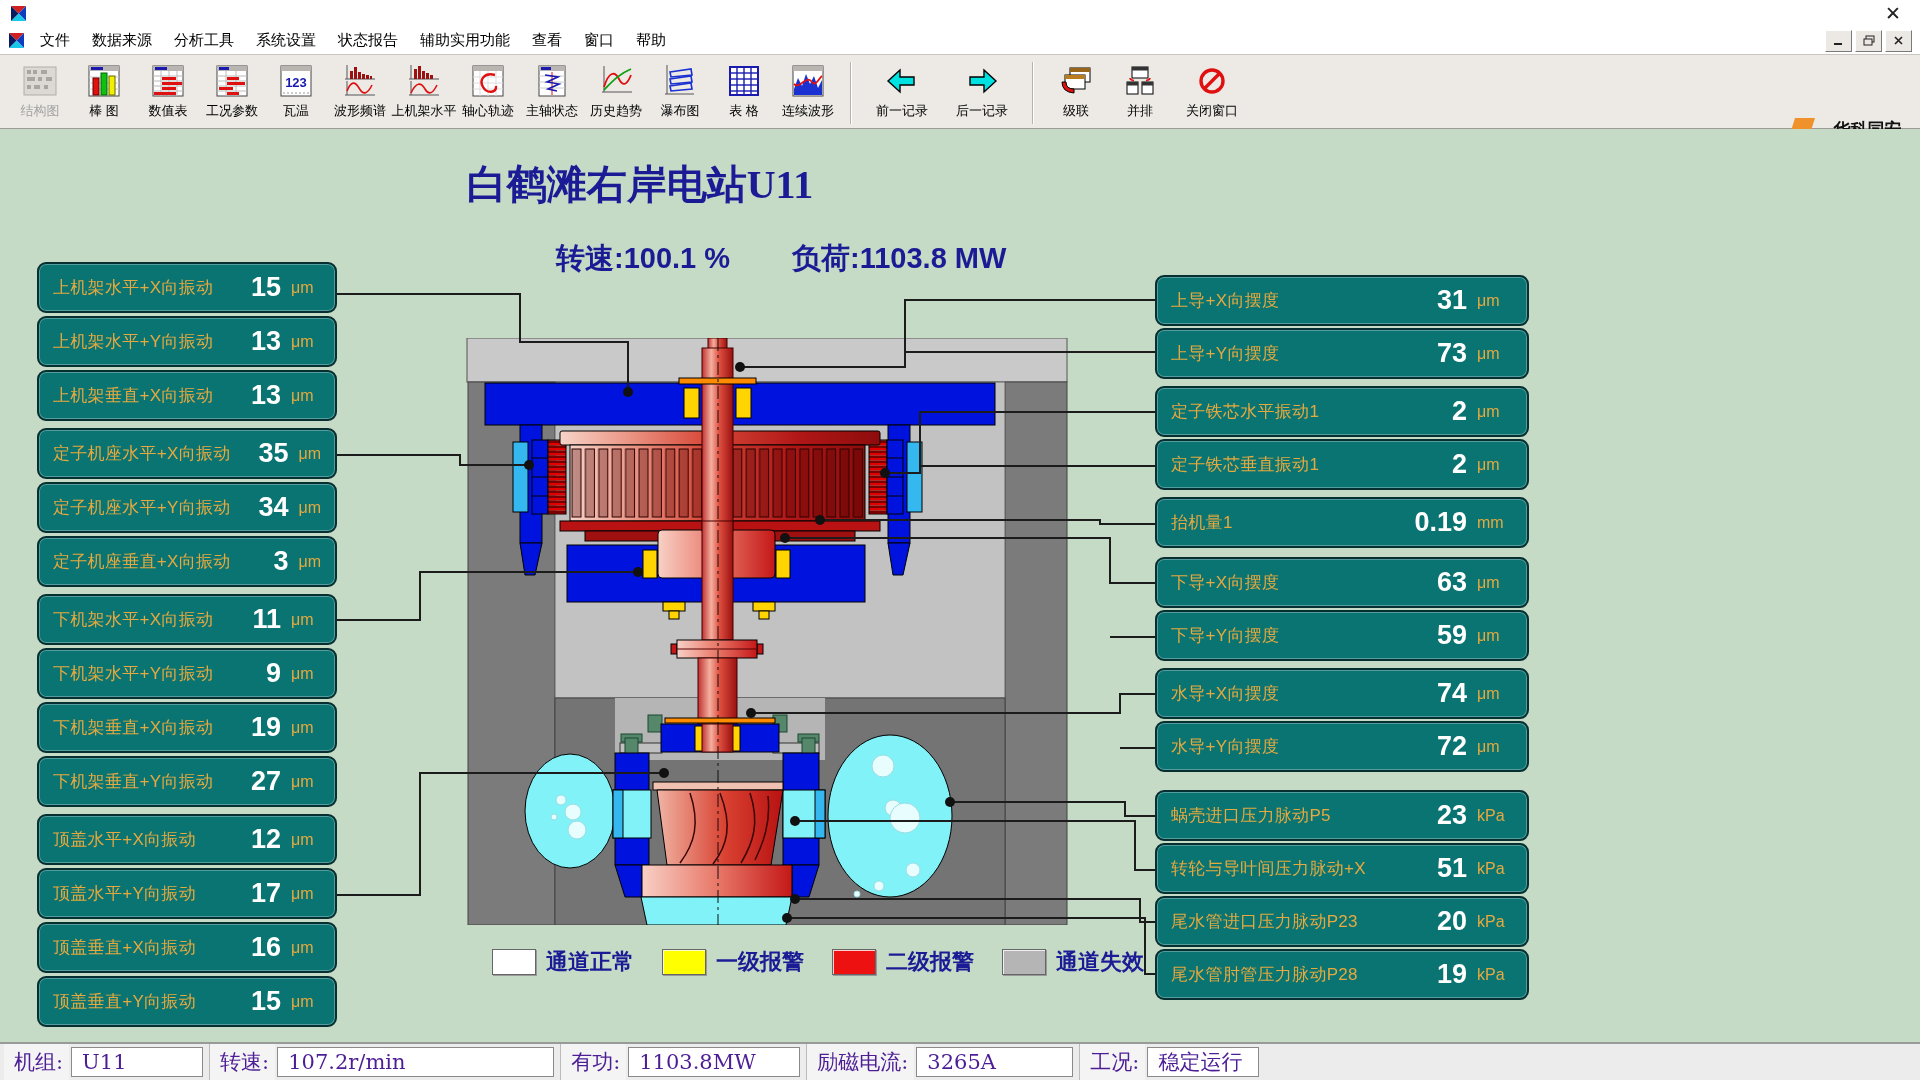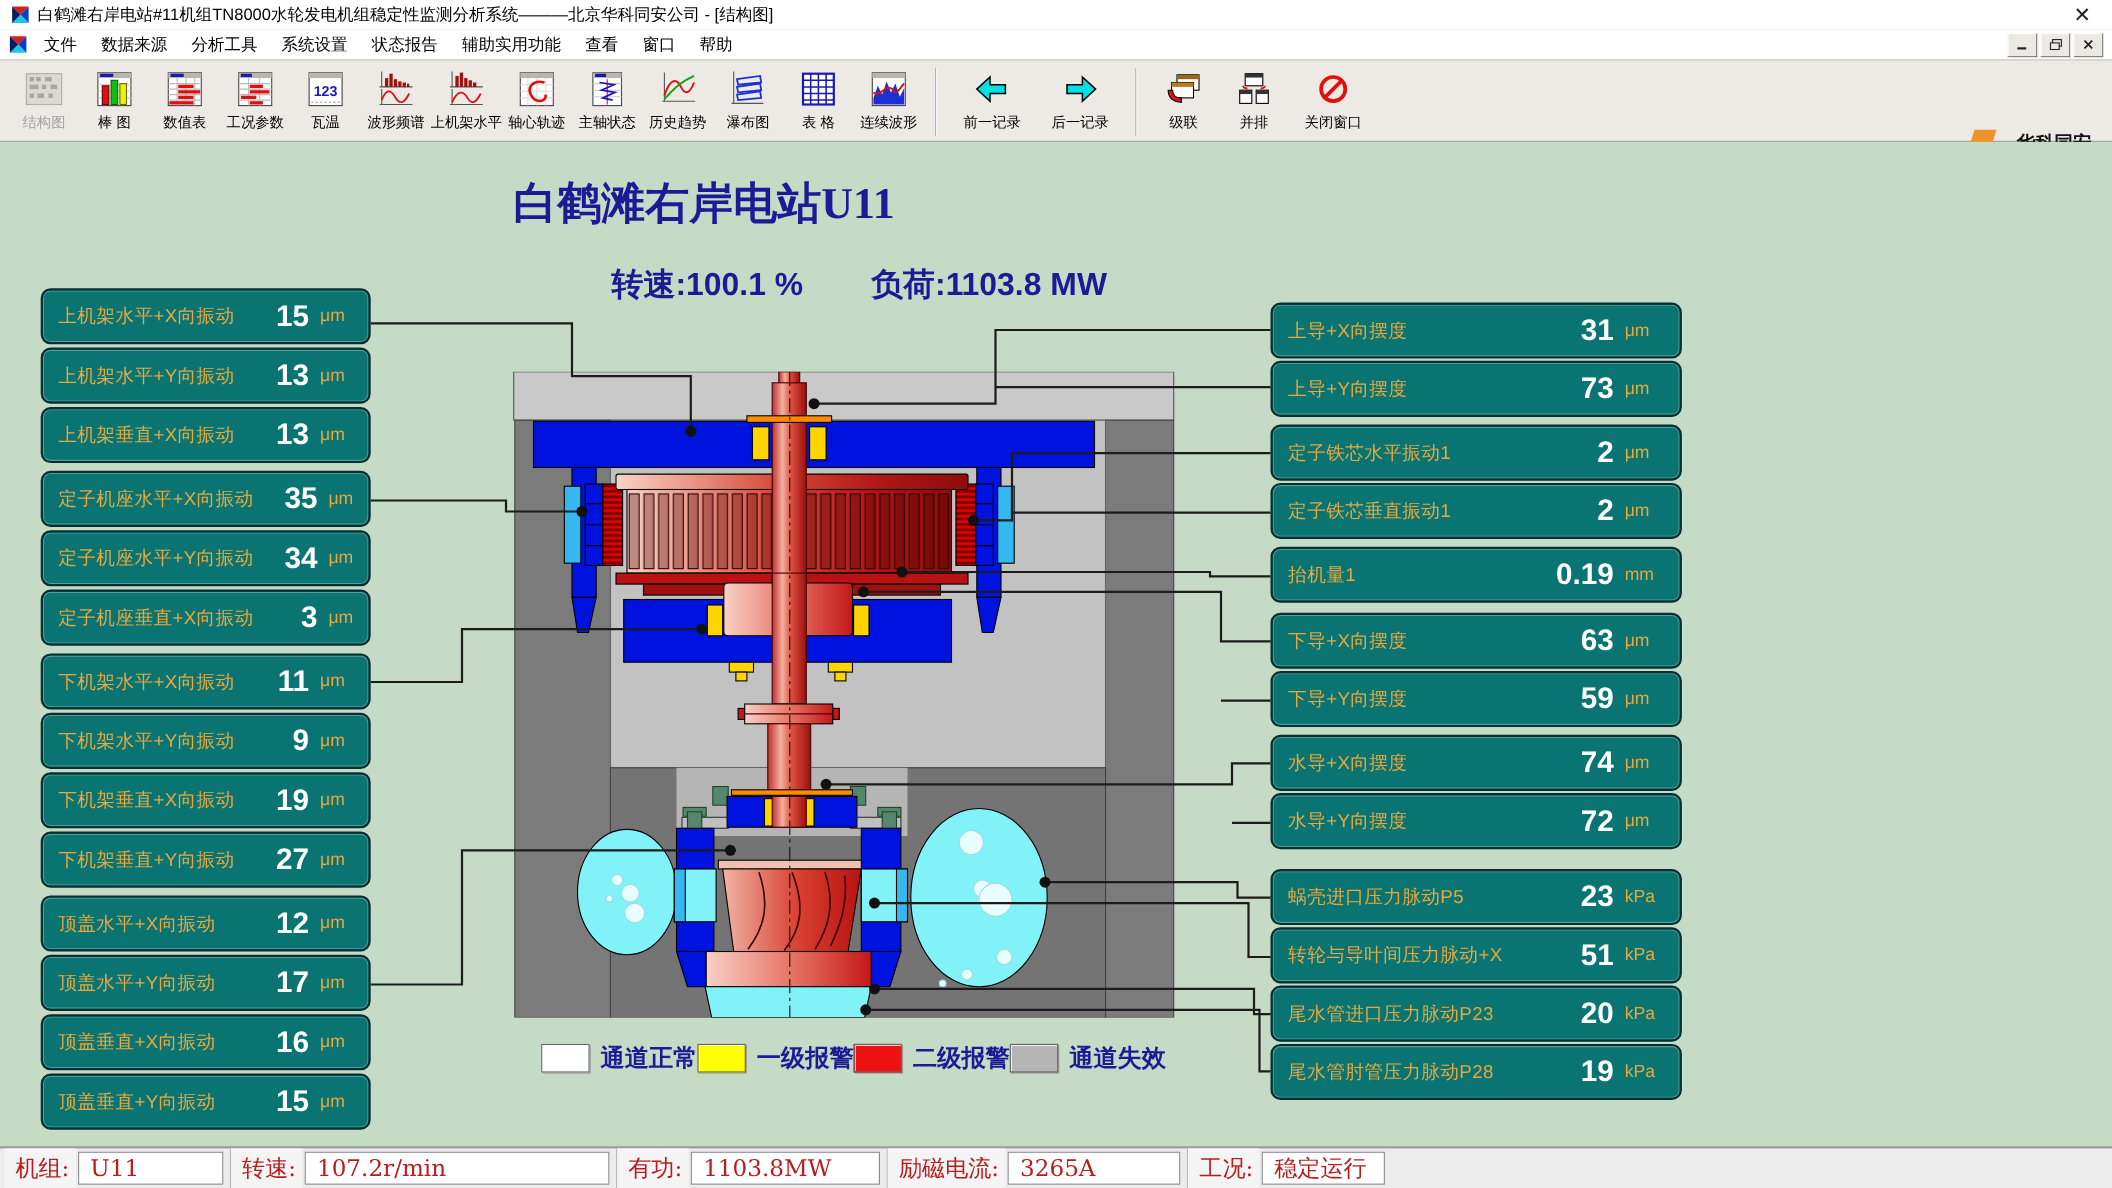--- a/index.html
+++ b/index.html
@@ -49,30 +49,30 @@
   .mgroup.right{left:1155px;width:374px;gap:2px;}
   .mbox{height:51px;box-sizing:border-box;background:#0a7472;border:2px solid #072f31;
     border-radius:9px;display:flex;align-items:center;padding:0 8px 0 14px;
     box-shadow:inset 0 0 0 1px rgba(220,235,235,.35);}
   .mlabel{color:#e6a93f;font-size:17px;flex:1;white-space:nowrap;letter-spacing:.3px;}
   .mvalue{color:#fff;font-size:27px;font-weight:bold;text-align:right;margin-right:10px;min-width:58px;}
   .mgroup.right .mvalue{min-width:64px;}
   .munit{color:#e6a93f;font-size:16px;width:36px;}
   .mgroup.right .munit{width:42px;}
 
-  .legend{position:absolute;left:492px;top:818px;display:flex;align-items:center;z-index:3;}
+  .legend{position:absolute;left:492px;top:818px;display:flex;align-items:center;gap:28px;z-index:3;}
   .legend-item{display:flex;align-items:center;gap:10px;}
   .legend-swatch{width:42px;height:24px;border:1px solid #666;
     box-shadow:inset 1px 1px 0 rgba(255,255,255,.8), 1px 1px 0 #999;}
   .legend-label{font-size:22px;color:#1b1b96;font-weight:bold;}
 
   
   .statusbar{position:absolute;bottom:0;left:0;right:0;height:38px;background:#ececec;
     border-top:2px solid #9a9a9a;display:flex;align-items:center;
-    font-family:"DejaVu Serif",serif;font-size:21px;color:#b91c1c;padding-left:4px;box-sizing:border-box;}
+    font-family:"DejaVu Serif",serif;font-size:21px;color:#4c1d95;padding-left:4px;box-sizing:border-box;}
   .sb-field{display:flex;align-items:center;height:100%;}
   .sb-label{padding:0 6px 0 10px;border-left:1px solid #bbb;height:100%;
     display:flex;align-items:center;background:#f4f4f4;white-space:nowrap;}
   .sb-field:first-child .sb-label{border-left:none;}
   .sb-value{border:1px solid #8a8a8a;background:#fff;margin:3px 6px 3px 2px;
     padding:0 10px;height:28px;display:flex;align-items:center;white-space:nowrap;}
   .sb-field:nth-child(1) .sb-value{min-width:110px;}
   .sb-field:nth-child(2) .sb-value{min-width:255px;}
   .sb-field:nth-child(3) .sb-value{min-width:150px;}
   .sb-field:nth-child(4) .sb-value{min-width:135px;}
@@ -82,21 +82,20 @@
 </head>
 <body>
 
 <div class="titlebar">
   <svg width="17" height="17" viewBox="0 0 17 17">
     <polygon points="1,1 16,1 8.5,8.5" fill="#d02020"></polygon>
     <polygon points="16,1 16,16 8.5,8.5" fill="#103cc0"></polygon>
     <polygon points="1,16 8.5,8.5 16,16" fill="#18c8e8"></polygon>
     <polygon points="1,1 8.5,8.5 1,16" fill="#0a1a60"></polygon>
   </svg>
-  <span class="title-text">白鹤滩右岸电站#11机组TN8000水轮发电机组稳定性监测分析系统———北京华科同安公司 - [结构图]</span>
   <span class="close-x">✕</span>
 </div>
 
 <div class="menubar">
   <svg width="17" height="17" viewBox="0 0 17 17" style="margin-right:4px;">
     <polygon points="1,1 16,1 8.5,8.5" fill="#d02020"></polygon>
     <polygon points="16,1 16,16 8.5,8.5" fill="#103cc0"></polygon>
     <polygon points="1,16 8.5,8.5 16,16" fill="#18c8e8"></polygon>
     <polygon points="1,1 8.5,8.5 1,16" fill="#0a1a60"></polygon>
   </svg>

